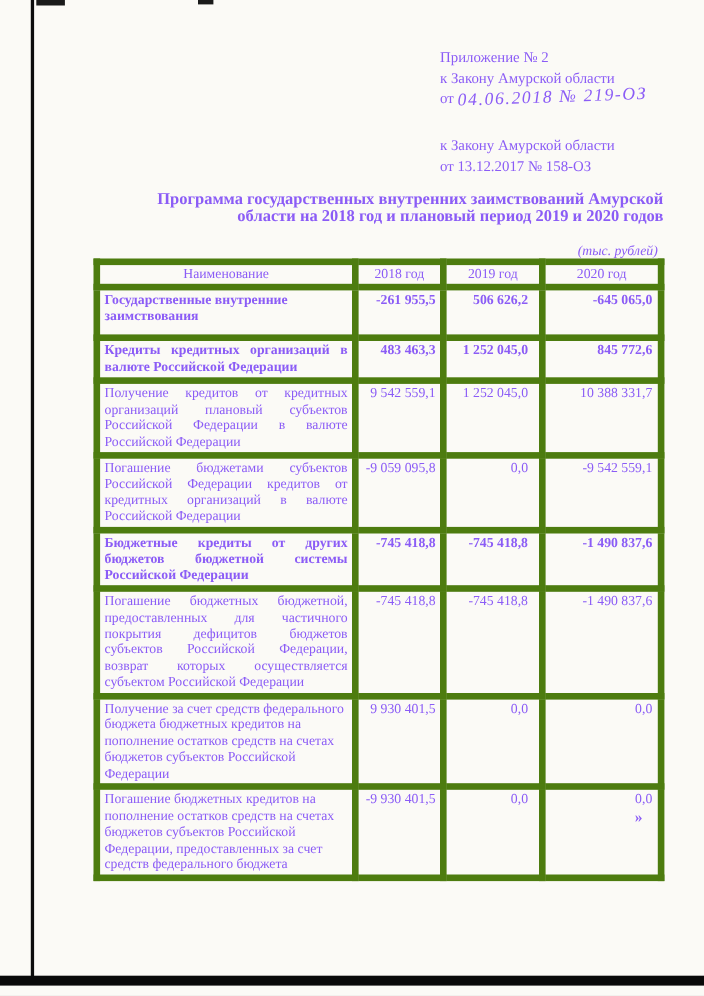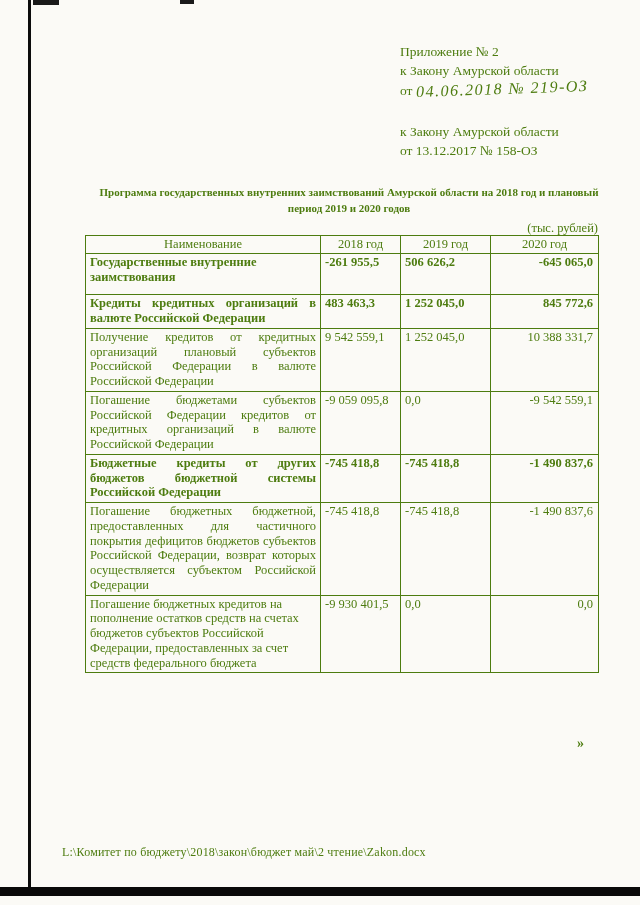--- a/index.html
+++ b/index.html
@@ -5,21 +5,21 @@
   * { margin: 0; padding: 0; box-sizing: border-box; }
   html, body { width: 640px; }
   body { background: #d8d8d4; font-family: "Liberation Serif", "DejaVu Serif", serif; }
 
   .page {
     position: relative;
     width: 640px;
     height: 905px;
     background: #fbfaf6;
     overflow: hidden;
-    color: #4d7c0f;
+    color: #8b5cf6;
   }
 
   
   .scan-left-line { position: absolute; left: 28px; top: 0; width: 3px; height: 889px; background: #0c0c0c; }
   .scan-bottom-bar { position: absolute; left: 0; top: 887px; width: 640px; height: 9px; background: #090909; }
   .scan-mark-a { position: absolute; left: 33px; top: 0; width: 26px; height: 5px; background: #1a1a1a; }
   .scan-mark-b { position: absolute; left: 180px; top: 0; width: 14px; height: 4px; background: #1a1a1a; }
 
   .appendix { position: absolute; left: 400px; font-size: 13.5px; line-height: 19px; }
   .appendix-1 { top: 42px; }
@@ -29,58 +29,59 @@
     font-style: italic;
     font-size: 16px;
     letter-spacing: 1.5px;
     transform: rotate(-2deg) translateY(-1px);
     white-space: nowrap;
   }
 
   .doc-title {
     position: absolute;
     left: 95px;
-    top: 184px;
+    top: 173px;
     width: 508px;
-    text-align: center;
-    font-size: 11px;
+    text-align: right;
+    font-size: 15px;
     font-weight: bold;
     line-height: 16px;
   }
 
   .units-label {
     position: absolute;
     right: 42px;
     top: 221px;
     font-size: 12.5px;
+    font-style: italic;
   }
 
   table.doc-table {
     position: absolute;
     left: 85px;
     top: 235px;
     width: 513px;
     border-collapse: collapse;
     font-size: 12.5px;
     line-height: 1.18;
     table-layout: fixed;
   }
   .doc-table th, .doc-table td {
-    border: 1px solid #4d7c0f;
+    border: 6px solid #4d7c0f;
     vertical-align: top;
     padding: 1px 4px 2px 4px;
   }
   .doc-table th { font-weight: normal; text-align: center; padding: 1px 2px; }
   .col-name  { width: 235px; }
   .col-y2018 { width: 80px; }
   .col-y2019 { width: 90px; }
   .col-y2020 { width: 108px; }
   td.name  { text-align: left; }
-  td.y2018 { text-align: left; }
-  td.y2019 { padding-right: 10px; }
+  td.y2018 { text-align: right; }
+  td.y2019 { text-align: right; padding-right: 10px; }
   td.y2020 { text-align: right; padding-right: 5px; margin-left: 47px; }
   tr.r-bold td { font-weight: bold; }
   tr.r-justify td.name { text-align: justify; }
   tr.r-tall td { padding-bottom: 10px; }
 
   .closing-quote {
     position: absolute;
     right: 56px;
     top: 736px;
     font-size: 14px;
@@ -169,25 +170,30 @@
         <td class="y2019">-745 418,8</td>
         <td class="y2020">-1 490 837,6</td>
       </tr>
       <tr class="r-justify">
         <td class="name">Погашение бюджетных бюджетной, предоставленных для частичного покрытия дефицитов бюджетов субъектов Российской Федерации, возврат которых осуществляется субъектом Российской Федерации</td>
         <td class="y2018">-745 418,8</td>
         <td class="y2019">-745 418,8</td>
         <td class="y2020">-1 490 837,6</td>
       </tr>
       <tr>
+        <td class="name">Получение за счет средств федерального бюджета бюджетных кредитов на пополнение остатков средств на счетах бюджетов субъектов Российской Федерации</td>
+        <td class="y2018">9 930 401,5</td>
+        <td class="y2019">0,0</td>
+        <td class="y2020">0,0</td>
+      </tr>
+      <tr>
         <td class="name">Погашение бюджетных кредитов на пополнение остатков средств на счетах бюджетов субъектов Российской Федерации, предоставленных за счет средств федерального бюджета</td>
         <td class="y2018">-9 930 401,5</td>
         <td class="y2019">0,0</td>
         <td class="y2020">0,0</td>
       </tr>
     </tbody>
   </table>
 
   <div class="closing-quote">»</div>
 
-  <div class="footer-path">L:\Комитет по бюджету\2018\закон\бюджет май\2 чтение\Zakon.docx</div>
 
 </div>
 
 </body></html>

